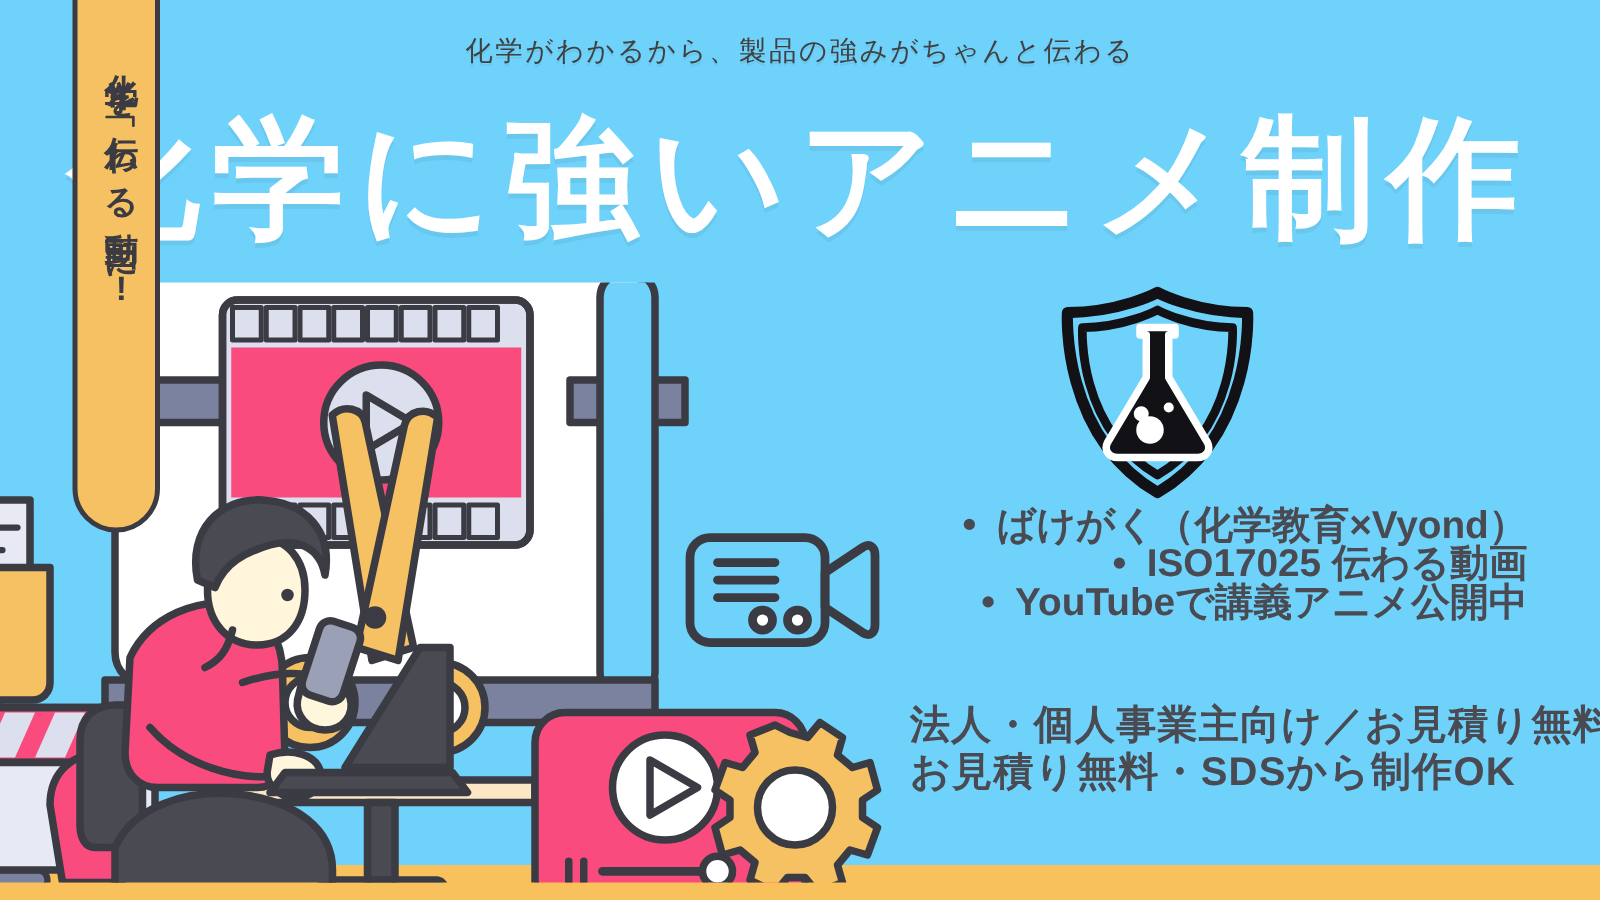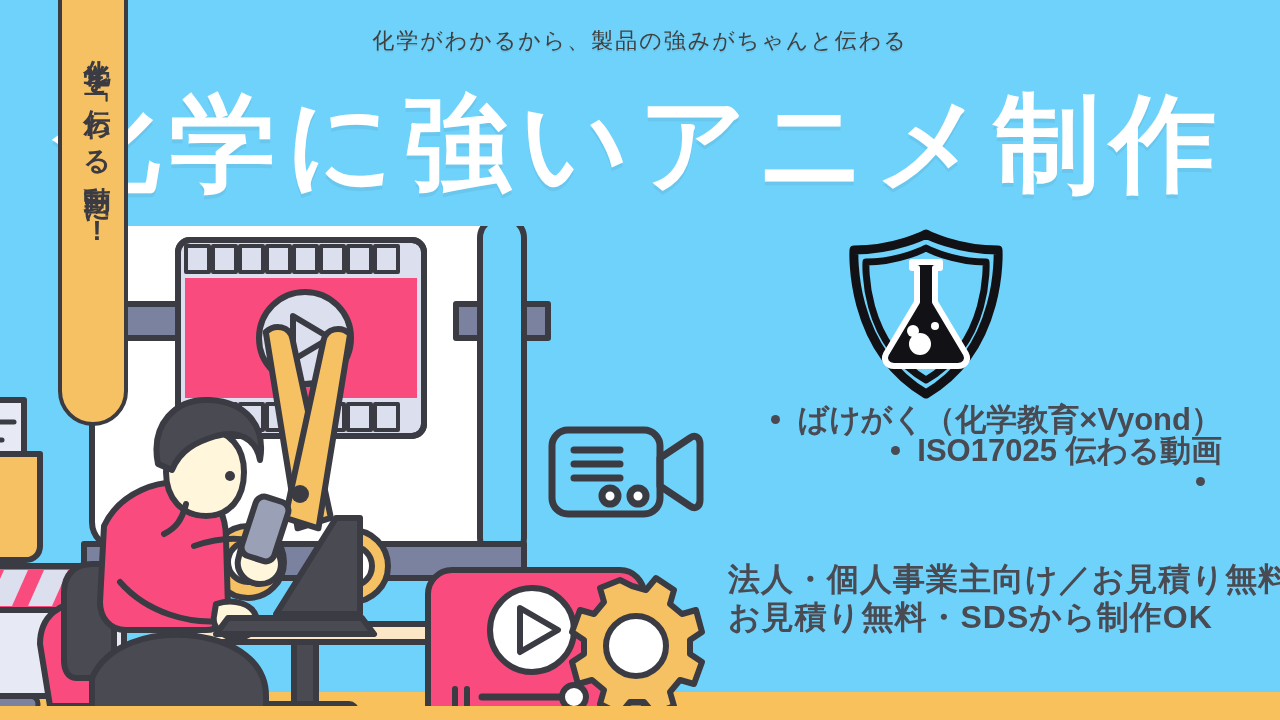--- a/index.html
+++ b/index.html
@@ -259,20 +259,21 @@
     <div class="bullet b1">
       <span class="dot"></span>
       <span>ばけがく（化学教育×Vyond）</span>
     </div>
     <div class="bullet b3">
       <span class="dot"></span>
       <span>ISO17025 伝わる動画</span>
     </div>
     <div class="bullet b4">
       <span class="dot"></span>
+      <span>YouTubeで講義アニメ公開中</span>
     </div>
   </div>
 
   <div class="footlines">
     <div class="footline">法人・個人事業主向け／お見積り無料</div>
     <div class="footline">お見積り無料・SDSから制作OK</div>
   </div>
 
   <div class="bottom-bar"></div>
 

